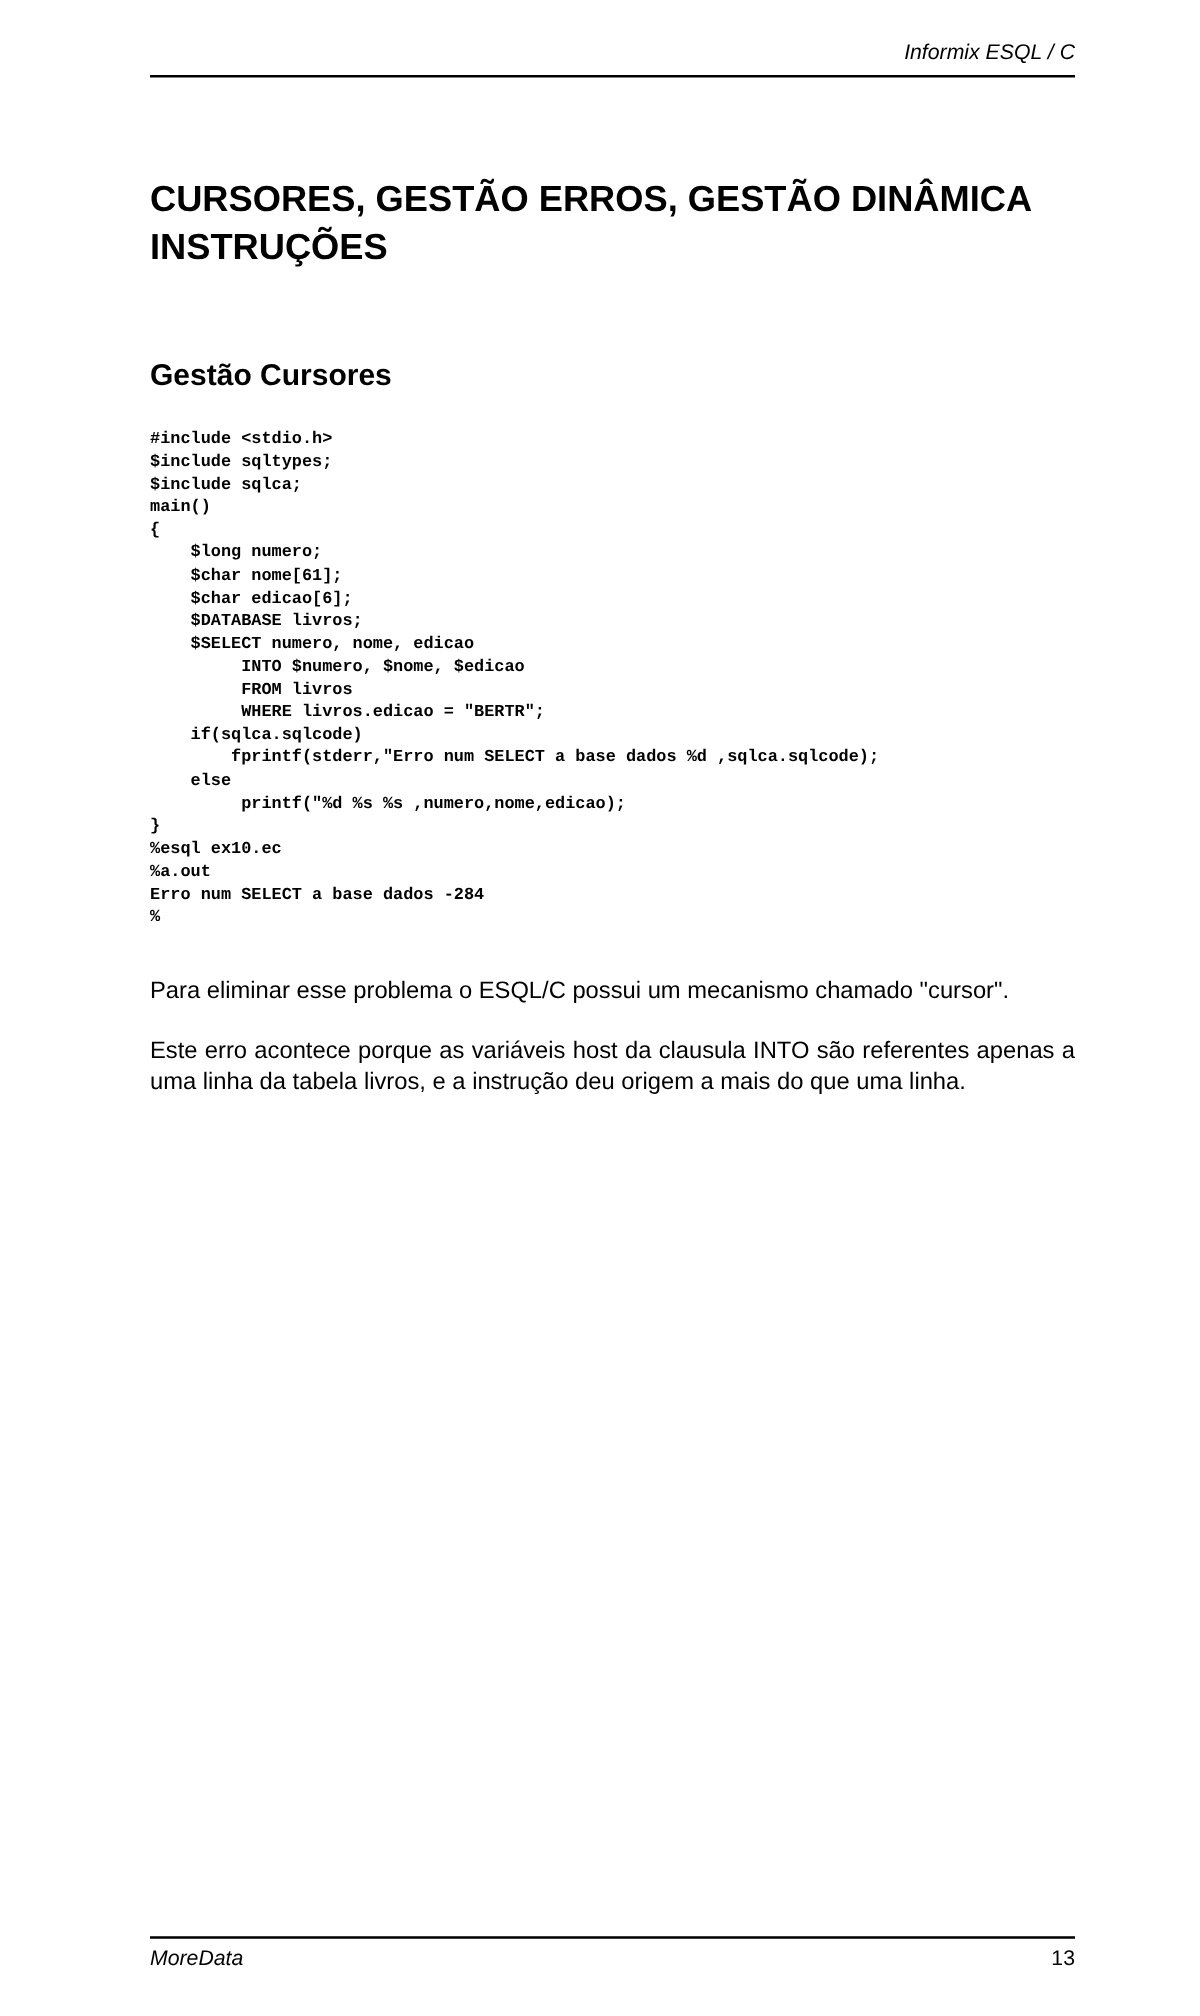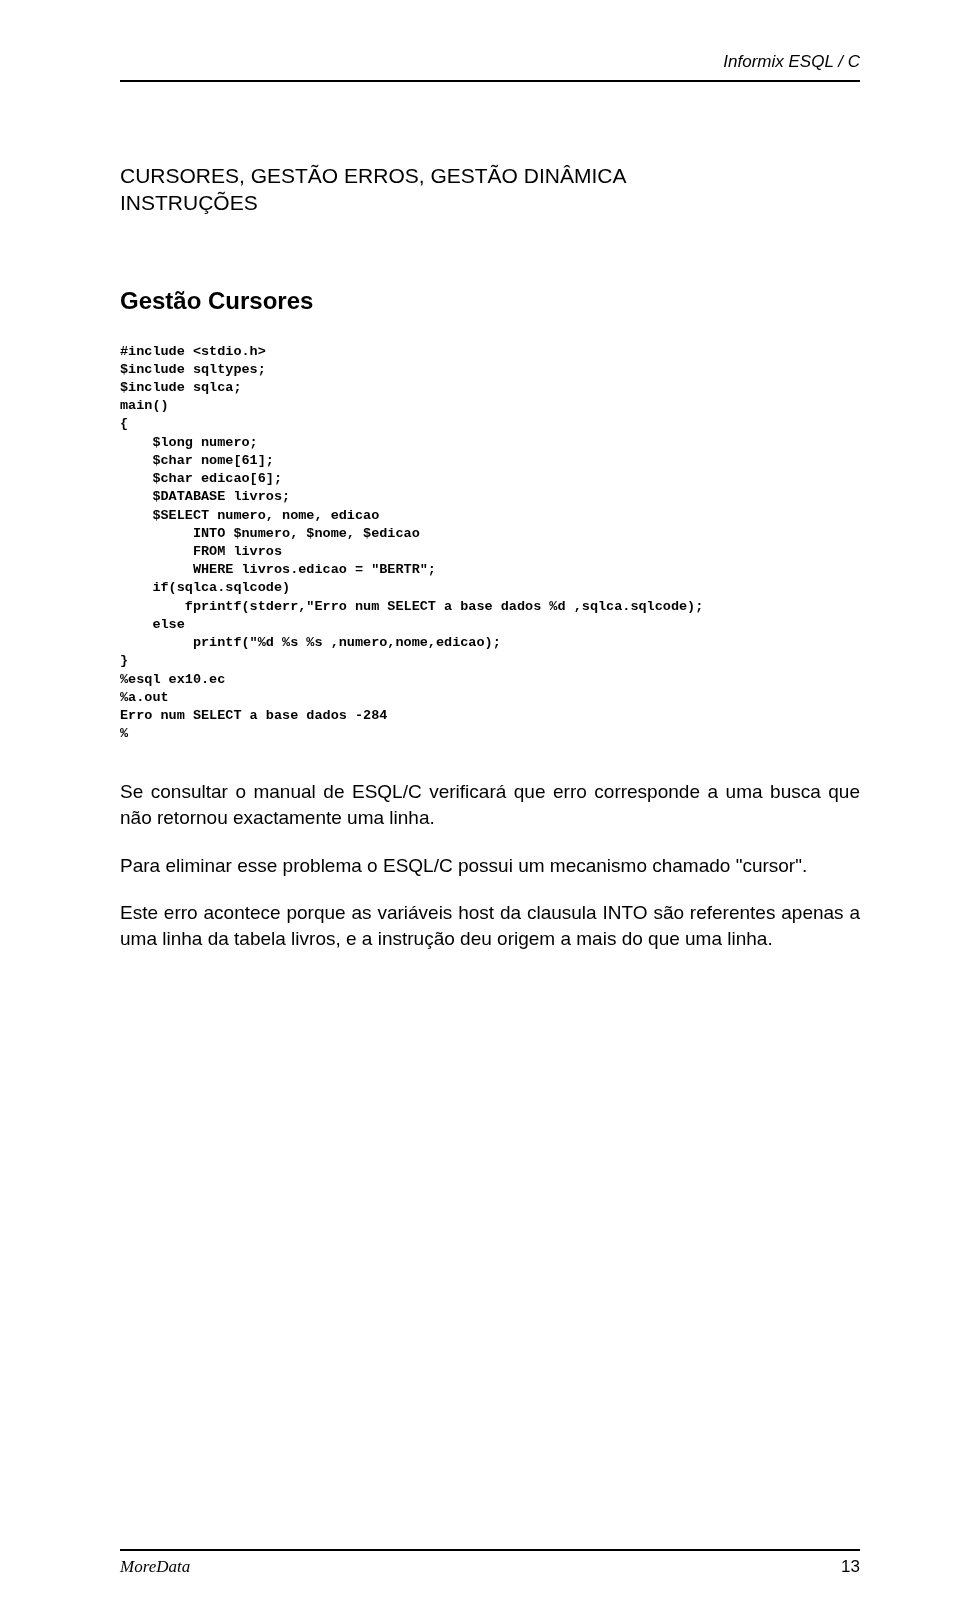--- a/index.html
+++ b/index.html
@@ -5,36 +5,36 @@
   * { box-sizing: border-box; margin: 0; padding: 0; }
   body {
     background: #fff;
     font-family: Arial, Helvetica, sans-serif;
     color: #000;
     width: 960px;
     min-height: 1613px;
     position: relative;
   }
   .page {
-    padding: 52px 100px 30px 120px;
+    padding: 32px 100px 30px 120px;
   }
   .header-area {
     text-align: right;
     font-style: italic;
     font-size: 17px;
     margin-bottom: 8px;
   }
   .header-rule {
     border: none;
     border-top: 2px solid #000;
     margin-bottom: 80px;
   }
   .h1 {
-    font-size: 21px;
-    font-weight: normal;
+    font-size: 29px;
+    font-weight: bold;
     line-height: 1.3;
     margin-bottom: 70px;
   }
   .h2 {
     font-size: 24px;
     font-weight: bold;
     margin-bottom: 28px;
   }
   .para {
     font-size: 19px;
@@ -65,21 +65,21 @@
   .footer-rule {
     border: none;
     border-top: 2px solid #000;
     margin-bottom: 6px;
   }
   .footer-row {
     display: flex;
     justify-content: space-between;
     font-size: 17px;
   }
-  .footer-left { font-style: italic; font-family: Liberation Serif, serif; }
+  .footer-left { font-style: italic; }
 </style>
 </head>
 <body>
 
 <div class="page">
 
   <div class="header-area">
     <span>Informix ESQL / C</span>
   </div>
   <hr class="header-rule">
@@ -109,21 +109,20 @@
         fprintf(stderr,"Erro num SELECT a base dados %d ,sqlca.sqlcode);
     else
          printf("%d %s %s ,numero,nome,edicao);
 }
 %esql ex10.ec
 %a.out
 Erro num SELECT a base dados -284
 %</div>
 
 
-  <p class="para">Se consultar o manual de ESQL/C verificará que erro corresponde a uma busca que não retornou exactamente uma linha.</p>
 
   <p class="para">Para eliminar esse problema o ESQL/C possui um mecanismo chamado "cursor".</p>
 
   <p class="para">Este erro acontece porque as variáveis host da clausula INTO são referentes apenas a uma linha da tabela livros, e a instrução deu origem a mais do que uma linha.</p>
 
 </div>
 
 <div class="footer">
   <hr class="footer-rule">
   <div class="footer-row">

